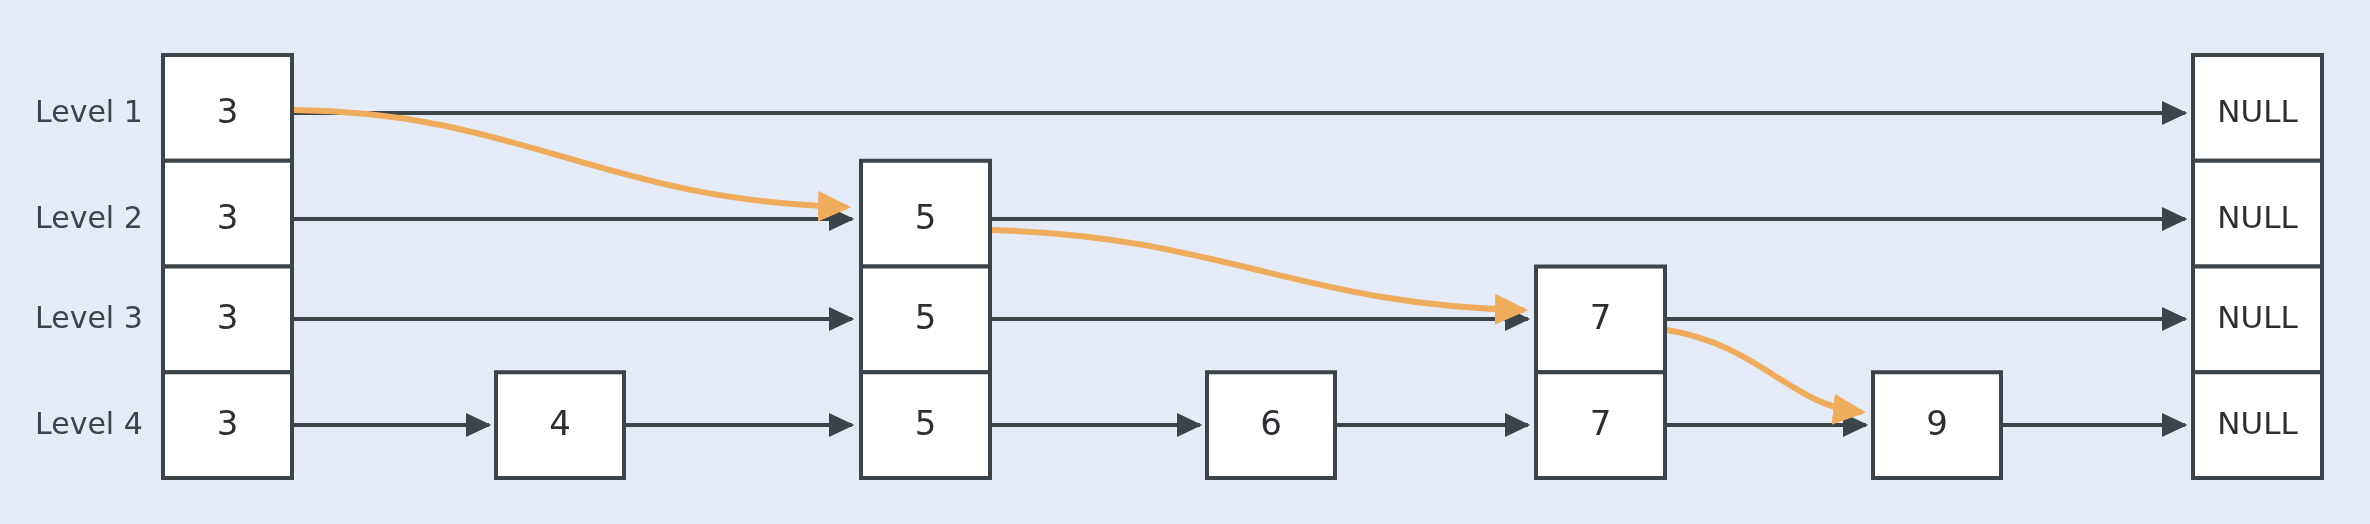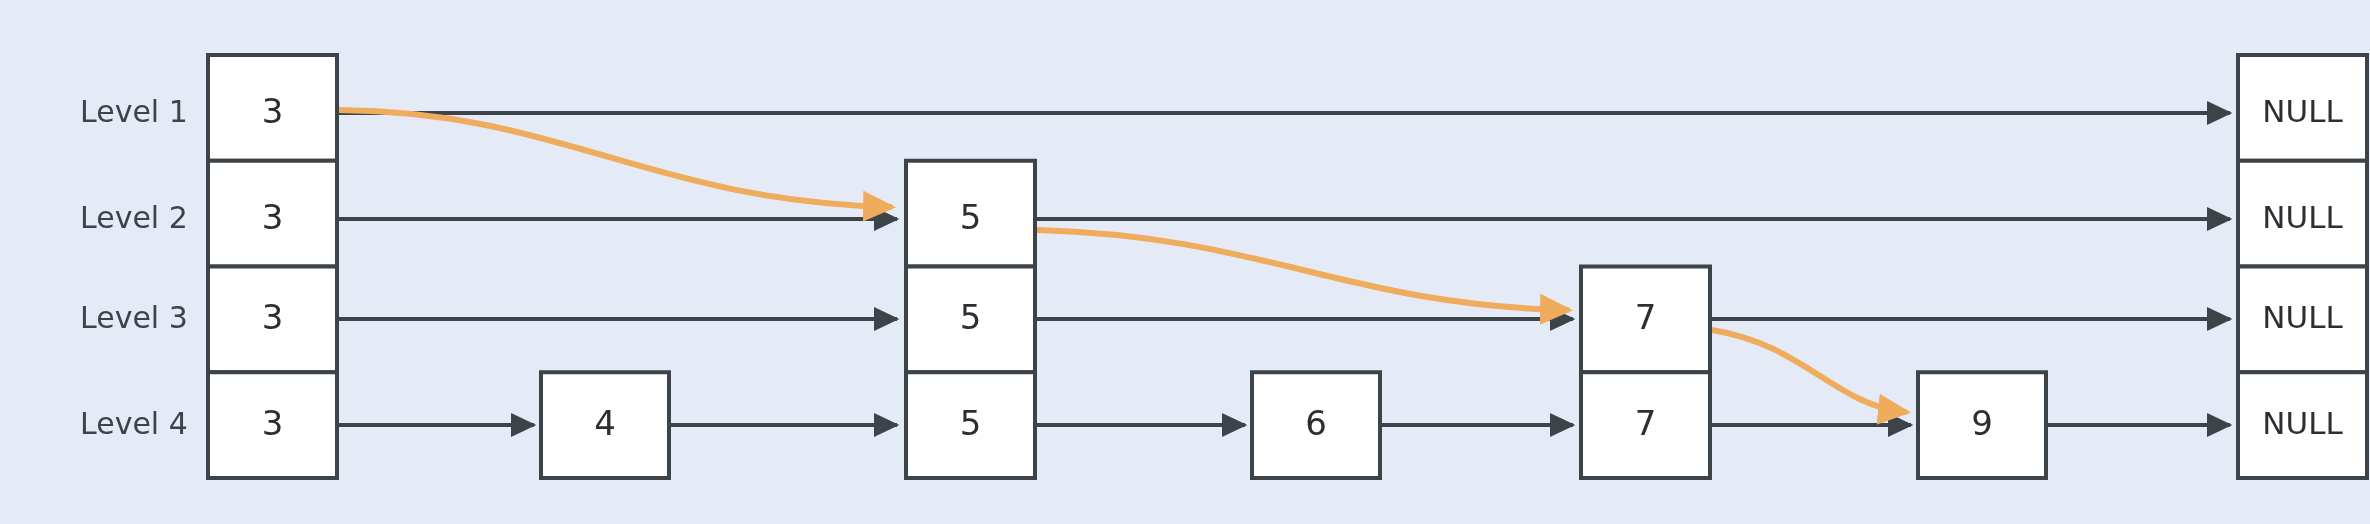--- a/index.html
+++ b/index.html
@@ -11,21 +11,20 @@
     width: 2370px;
     height: 524px;
     font-family: "DejaVu Sans", "Liberation Sans", sans-serif;
     overflow: hidden;
   }
   #diagram-root {
     position: relative;
     width: 2288px;
     height: 524px;
     background: #e4ebf7;
-    margin-left: 45px;
   }
   svg.canvas {
     position: absolute;
     top: 0;
     left: 0;
     width: 2370px;
     height: 524px;
     display: block;
   }
   .level-label {

